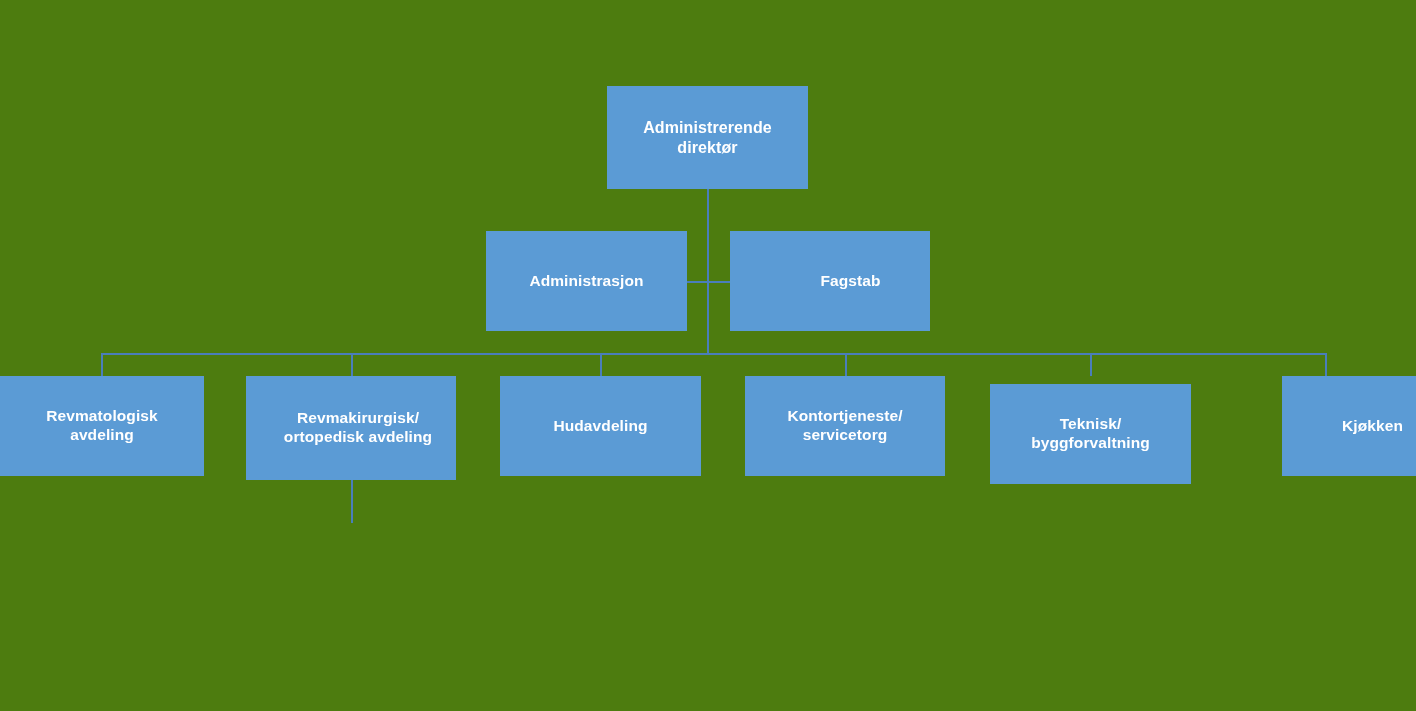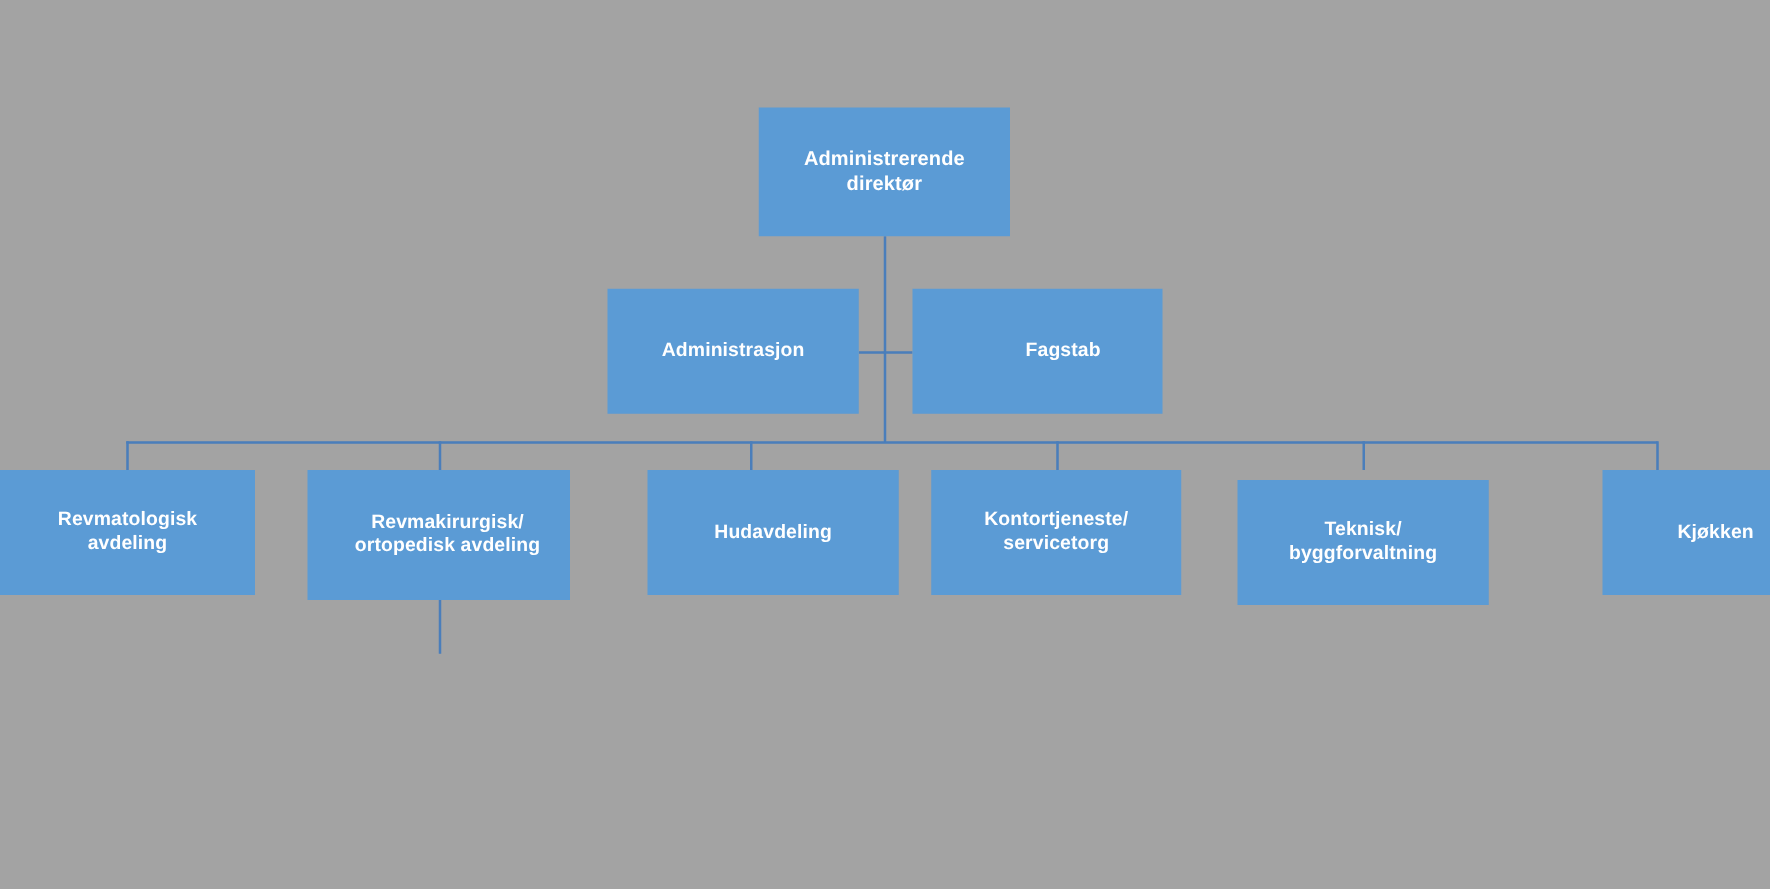--- a/index.html
+++ b/index.html
@@ -10,21 +10,21 @@
   body {
     width: 1416px;
     height: 711px;
     font-family: "Liberation Sans", sans-serif;
     overflow: hidden;
   }
   #org-chart {
     position: relative;
     width: 1416px;
     height: 711px;
-    background: #a3a3a3;
+    background: #4d7c0f;
   }
   .node {
     position: absolute;
     background: #5B9BD5;
     color: #ffffff;
     font-weight: bold;
     font-size: 15.5px;
     line-height: 1.22;
     text-align: center;
     display: flex;
@@ -71,21 +71,21 @@
   <div class="node level-2" style="left:486px; top:231px; width:201px; height:100px;text-align:center;">Administrasjon</div>
 
   <div class="node level-2" style="left:730px; top:231px; width:200px; height:100px;padding-left:47px;">Fagstab</div>
 
   <div class="node level-3" style="left:0px; top:376px; width:204px; height:100px;">Revmatologisk
 avdeling</div>
 
   <div class="node level-3" style="left:246px; top:376px; width:210px; height:104px;padding-left:20px;">Revmakirurgisk/
 ortopedisk avdeling</div>
 
-  <div class="node level-3" style="left:500px; top:376px; width:201px; height:100px;margin-left:18px;">Hudavdeling</div>
+  <div class="node level-3" style="left:500px; top:376px; width:201px; height:100px;">Hudavdeling</div>
 
   <div class="node level-3" style="left:745px; top:376px; width:200px; height:100px;">Kontortjeneste/
 servicetorg</div>
 
   <div class="node level-3" style="left:990px; top:384px; width:201px; height:100px;">Teknisk/
 byggforvaltning</div>
 
   <div class="node level-3" style="left:1282px; top:376px; width:181px; height:100px;">Kjøkken</div>
 
 

